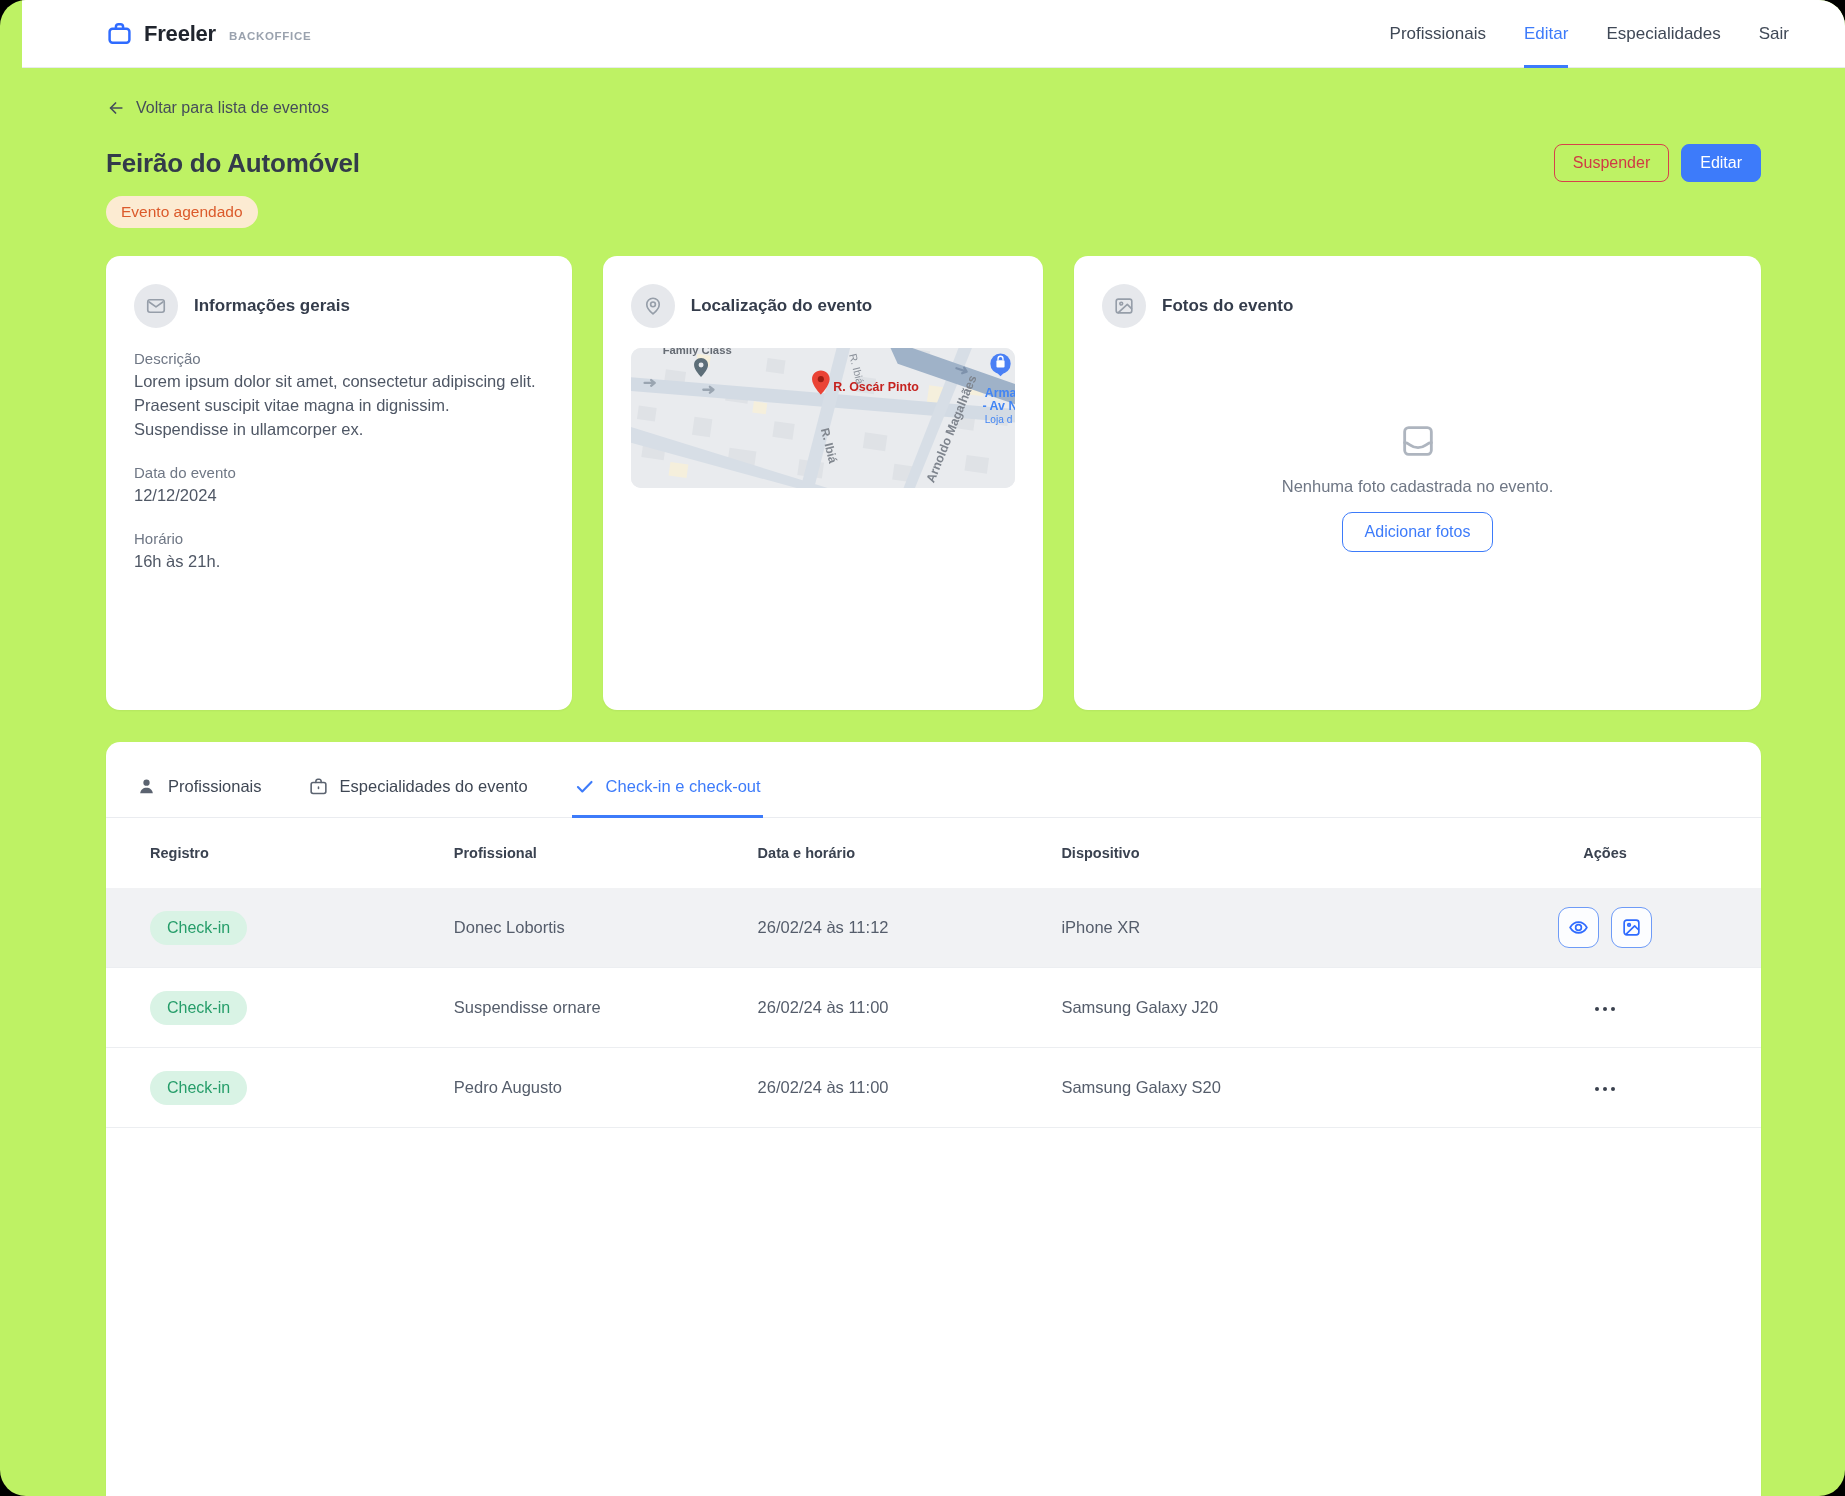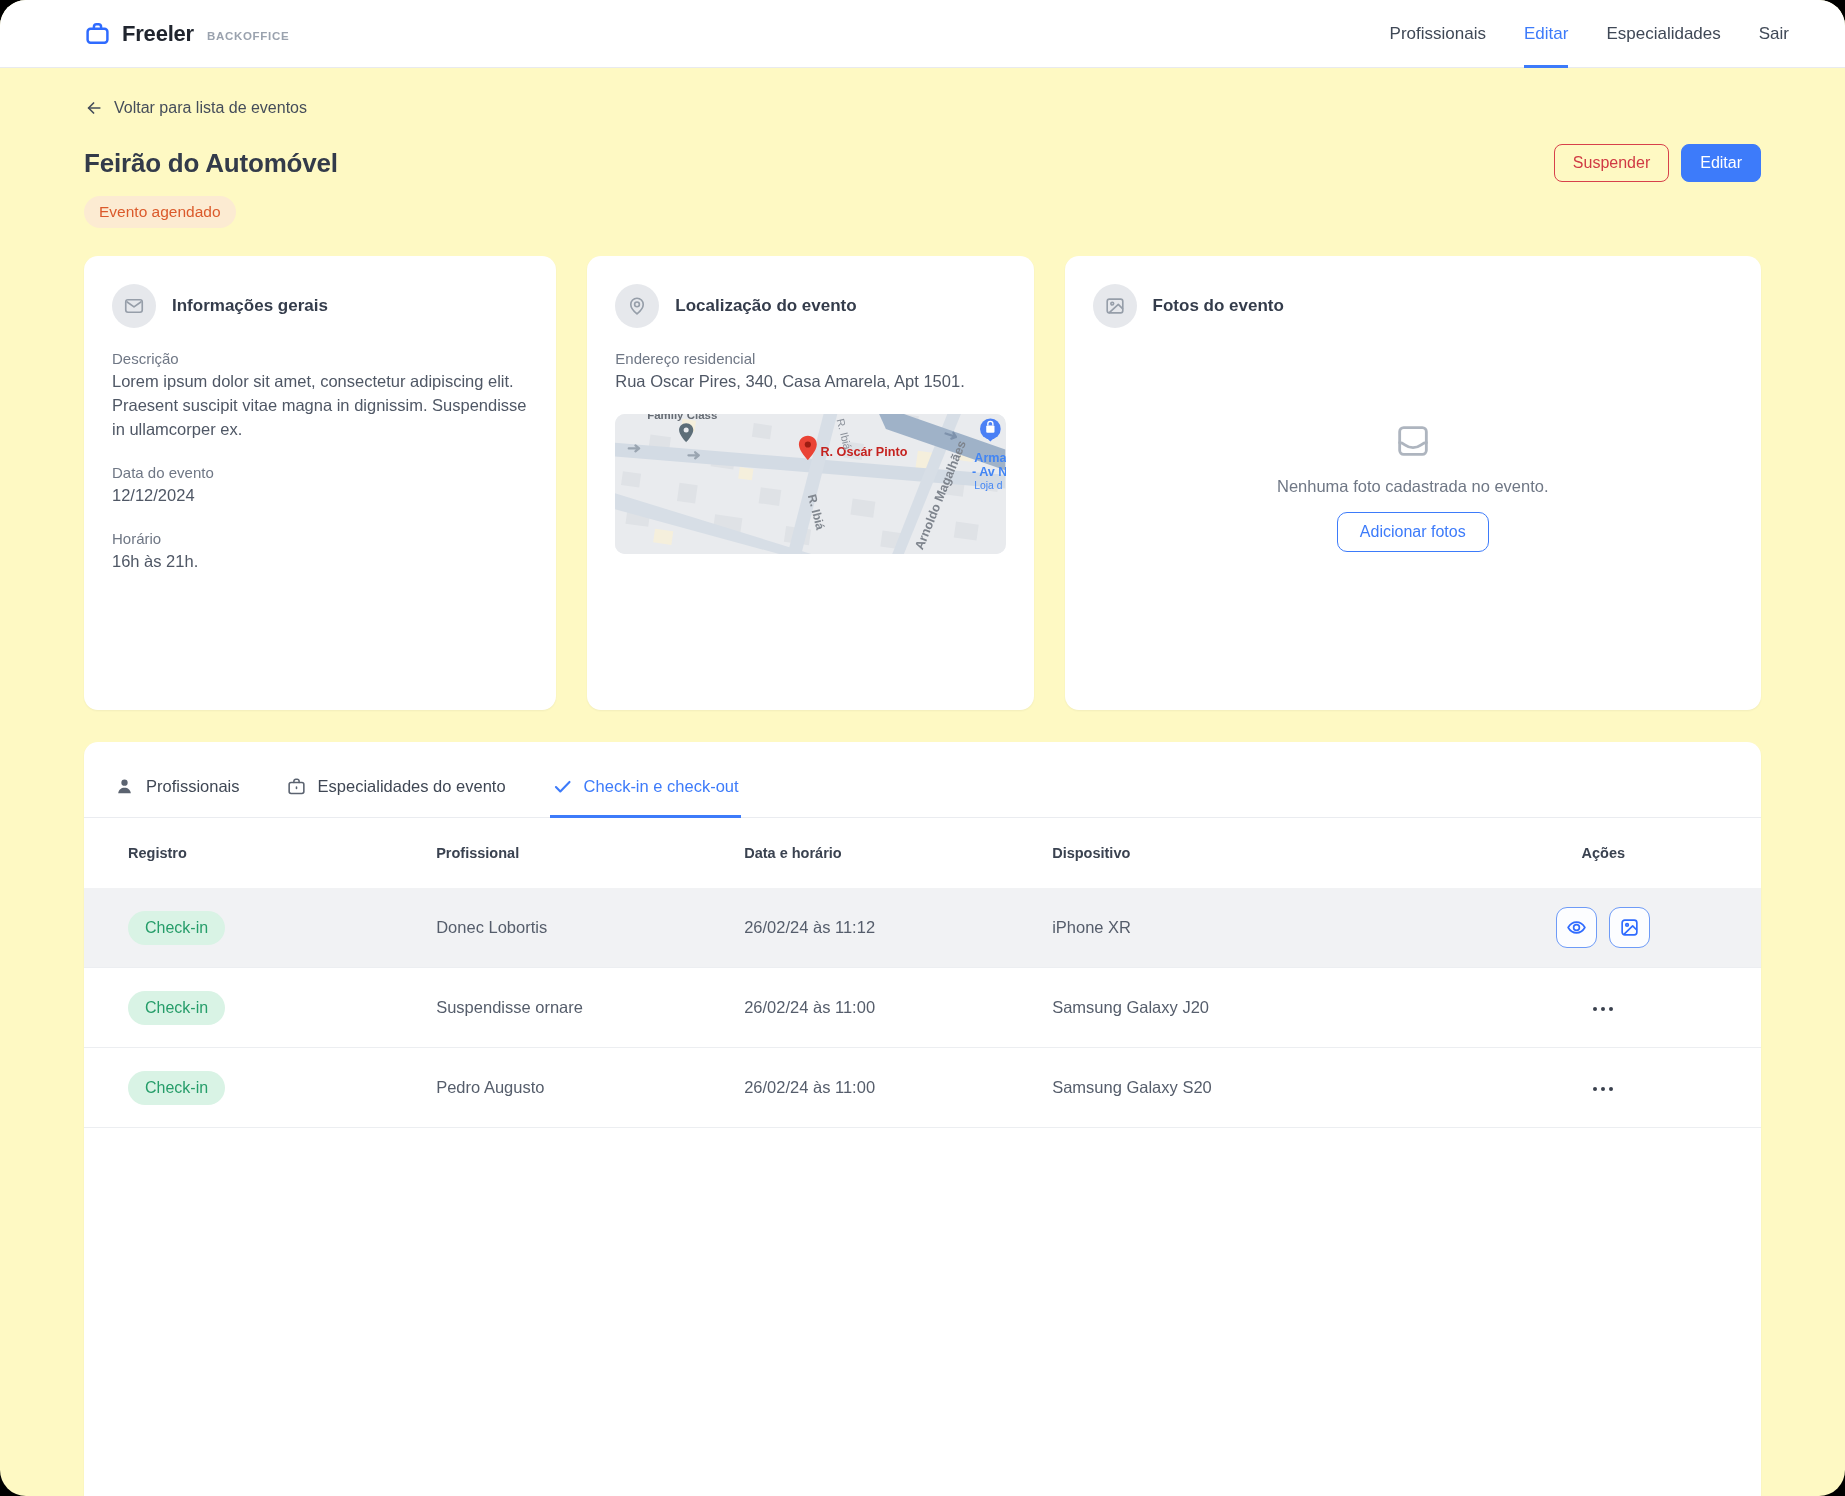--- a/index.html
+++ b/index.html
@@ -1,20 +1,20 @@
 <!DOCTYPE html>
 <html><head>
 <meta charset="utf-8">
 <style>
   * { margin:0; padding:0; box-sizing:border-box; }
   html,body { background:#000; }
   body { font-family:"Liberation Sans", sans-serif; }
   .screen{
-    width:1845px; height:1496px; background:#fef9c3;
-    border-radius:26px; overflow:hidden; position:relative;
+    width:1845px; height:1496px; background:#bef264;
+    border-radius:26px; overflow:hidden; position:relative;padding-left:22px;
   }
 
   
   .topbar{
     height:68px; background:#fff; border-bottom:1px solid #E8EAEE;
     display:flex; align-items:center; justify-content:space-between;
     padding:0 56px 0 84px;
   }
   .logo{ display:flex; align-items:center; gap:11px; cursor:pointer; }
   .logo svg{ width:27px; height:27px; }
@@ -175,24 +175,20 @@
 
       <div class="card">
         <div class="card-head">
           <span class="icon-circle">
             <svg viewBox="0 0 24 24" fill="none" stroke="#969EA9" stroke-width="1.8" stroke-linecap="round" stroke-linejoin="round">
               <path d="M12 20.6s-6.8-5.6-6.8-10.3a6.8 6.8 0 0 1 13.6 0c0 4.7-6.8 10.3-6.8 10.3z"></path>
                 <circle cx="12" cy="10.2" r="2.6"></circle>
             </svg>
           </span>
           <span class="card-title">Localização do evento</span>
-        </div>
-        <div class="field">
-          <div class="label">Endereço residencial</div>
-          <div class="value">Rua Oscar Pires, 340, Casa Amarela, Apt 1501.</div>
         </div>
         <div class="map">
           <svg viewBox="0 0 340 140" preserveAspectRatio="xMidYMid slice">
             <rect x="0" y="0" width="340" height="140" fill="#E9EBEE"></rect>
 
             <g fill="#DFE2E6">
               <rect x="6" y="60" width="16" height="12" transform="rotate(8 14 66)"></rect>
               <rect x="10" y="92" width="20" height="14" transform="rotate(8 20 99)"></rect>
               <rect x="30" y="28" width="18" height="12" transform="rotate(8 39 34)"></rect>
               <rect x="55" y="70" width="16" height="16" transform="rotate(8 63 78)"></rect>

